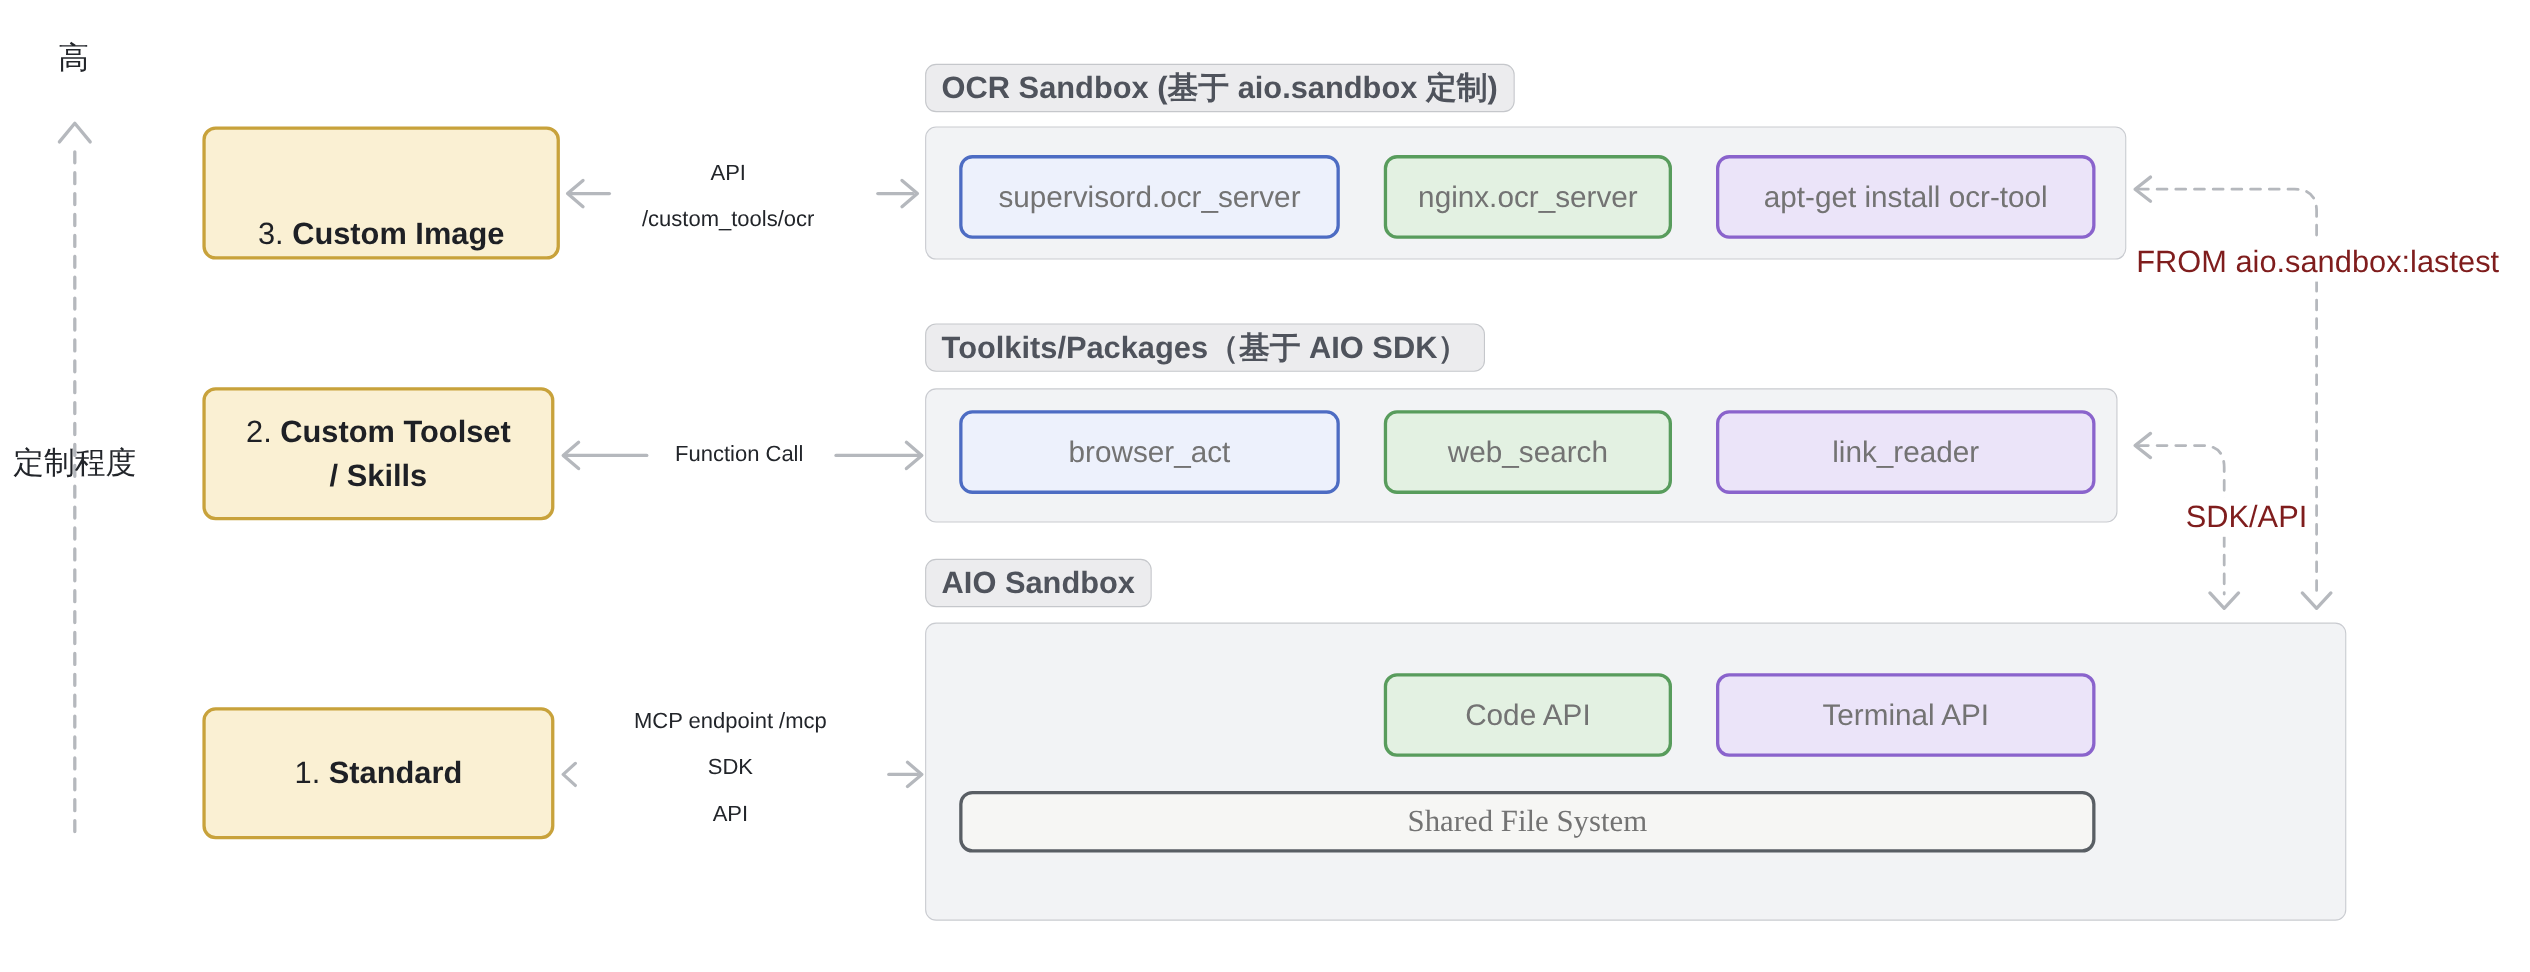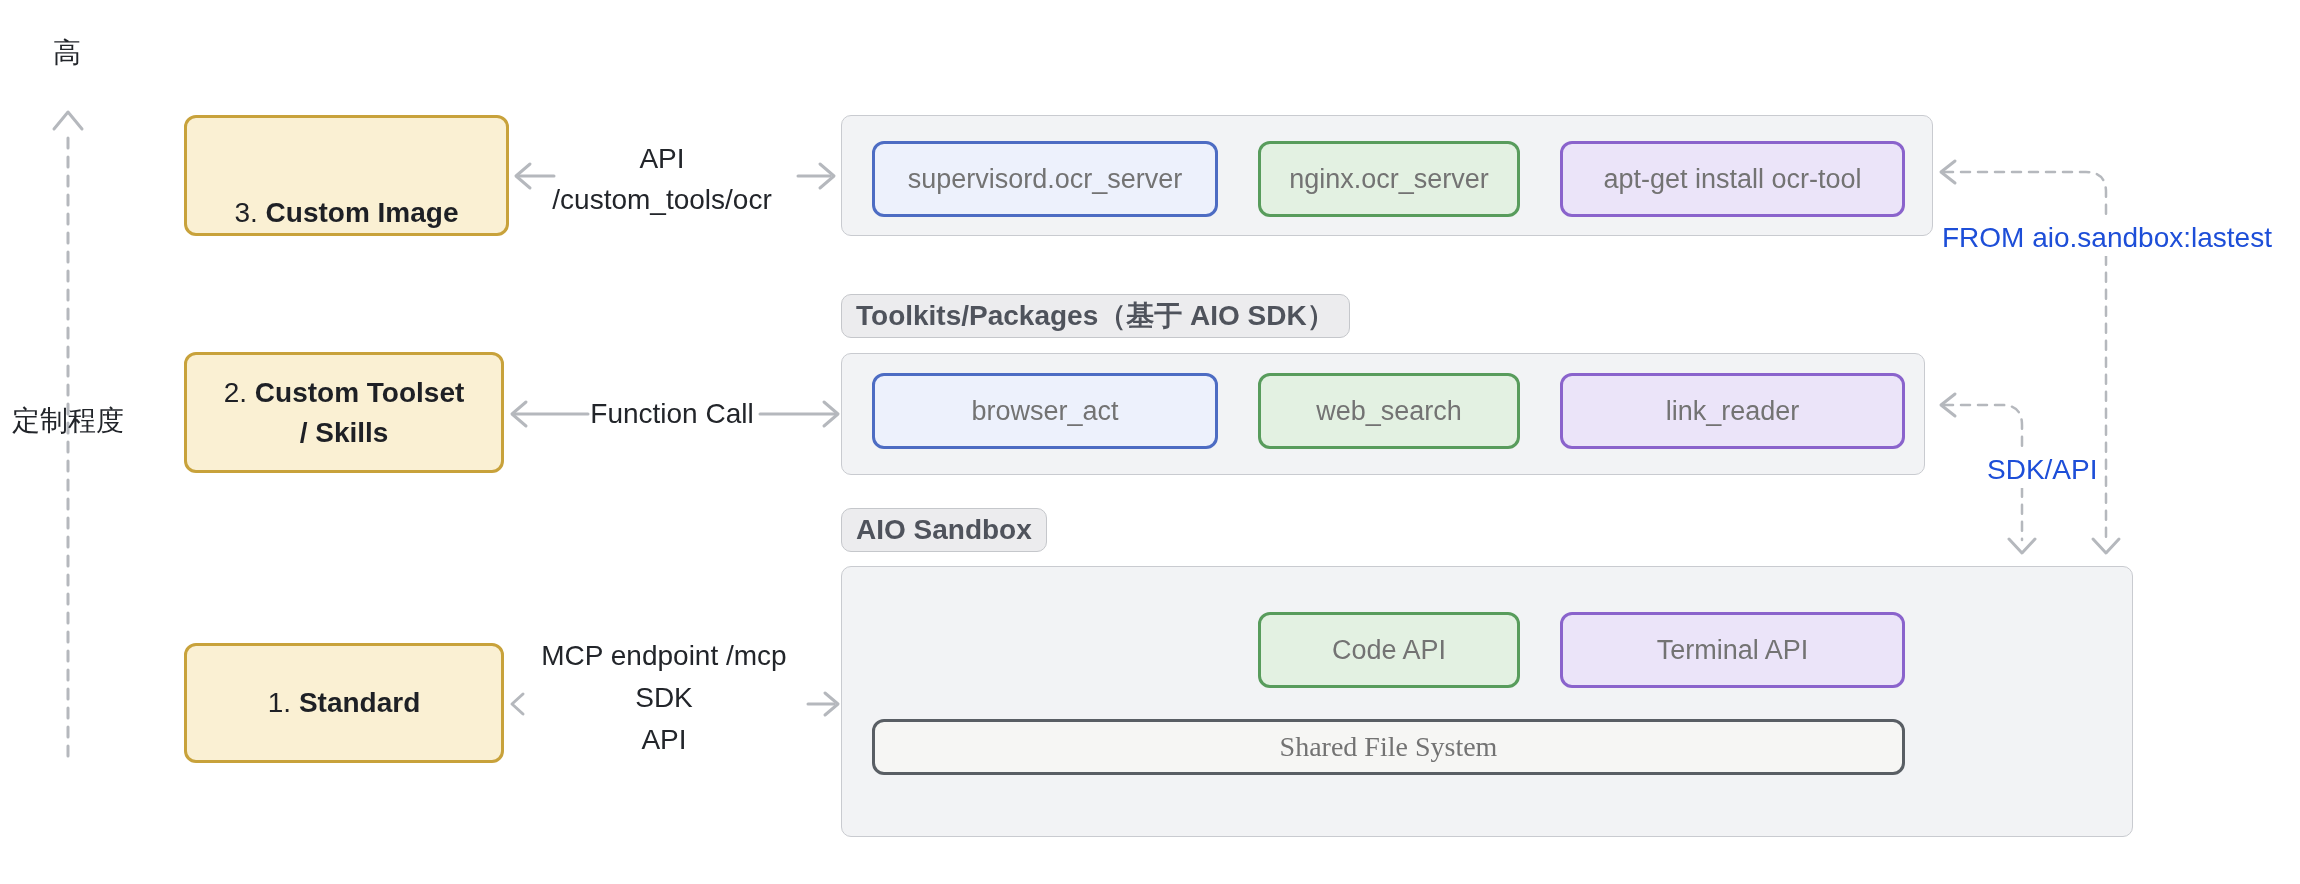--- a/index.html
+++ b/index.html
@@ -31,24 +31,24 @@
   .pill{
     height:76px;border-radius:12px;border:3px solid;display:flex;align-items:center;justify-content:center;
     font-size:27px;color:#737373;white-space:nowrap;z-index:3;
   }
   .pill.blue  {background:#edf1fc;border-color:#4d6cc3;}
   .pill.green {background:#e3f1e2;border-color:#589c5c;}
   .pill.purple{background:#ebe4f9;border-color:#8a63cc;}
   .pill.gray  {background:#f6f6f4;border-color:#595e64;border-width:3.5px;}
   
   .edge-label{
-    text-align:center;font-size:28px;line-height:41px;color:#22252a;z-index:3;
+    text-align:center;font-size:20px;line-height:41px;color:#22252a;z-index:3;
   }
   .right-label{
-    font-size:28px;line-height:32px;color:#1d4ed8;background:#ffffff;
+    font-size:28px;line-height:32px;color:#7f1d1d;background:#ffffff;
     padding:2px 4px;white-space:nowrap;z-index:3;
   }
   .axis-text{font-size:28px;color:#22252a;white-space:nowrap;z-index:3;}
 </style>
 </head>
 <body>
 
 <div class="canvas">
 
   <svg class="connector-layer" width="2300" height="884" viewBox="0 0 2300 884" fill="none" stroke="#b5b8bd" stroke-linecap="round" stroke-linejoin="round">
@@ -104,20 +104,21 @@
   </div>
   <div class="node edge-label" style="left:587px;top:393px;width:170px;">
     <div>Function Call</div>
   </div>
   <div class="node edge-label" style="left:534px;top:635px;width:260px;line-height:42px;">
     <div>MCP endpoint /mcp</div>
     <div>SDK</div>
     <div>API</div>
   </div>
 
+  <div class="node chip" style="left:841px;top:58px;">OCR Sandbox (基于 aio.sandbox 定制)</div>
   <div class="node group" style="left:841px;top:115px;width:1092px;height:121px;"></div>
   <div class="node pill blue" style="left:872px;top:141px;width:346px;">supervisord.ocr_server</div>
   <div class="node pill green" style="left:1258px;top:141px;width:262px;">nginx.ocr_server</div>
   <div class="node pill purple" style="left:1560px;top:141px;width:345px;">apt-get install ocr-tool</div>
 
   <div class="node chip" style="left:841px;top:294px;">Toolkits/Packages（基于 AIO SDK）</div>
   <div class="node group" style="left:841px;top:353px;width:1084px;height:122px;"></div>
   <div class="node pill blue" style="left:872px;top:373px;width:346px;">browser_act</div>
   <div class="node pill green" style="left:1258px;top:373px;width:262px;">web_search</div>
   <div class="node pill purple" style="left:1560px;top:373px;width:345px;">link_reader</div>

